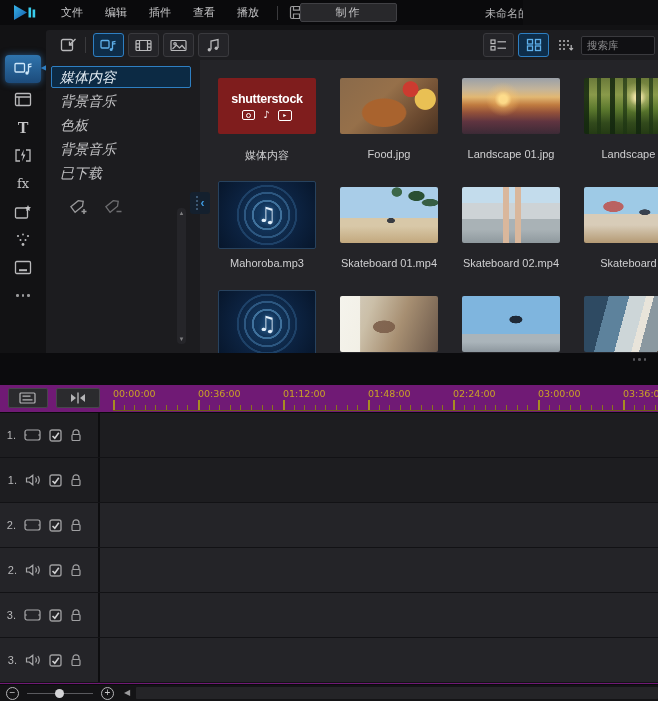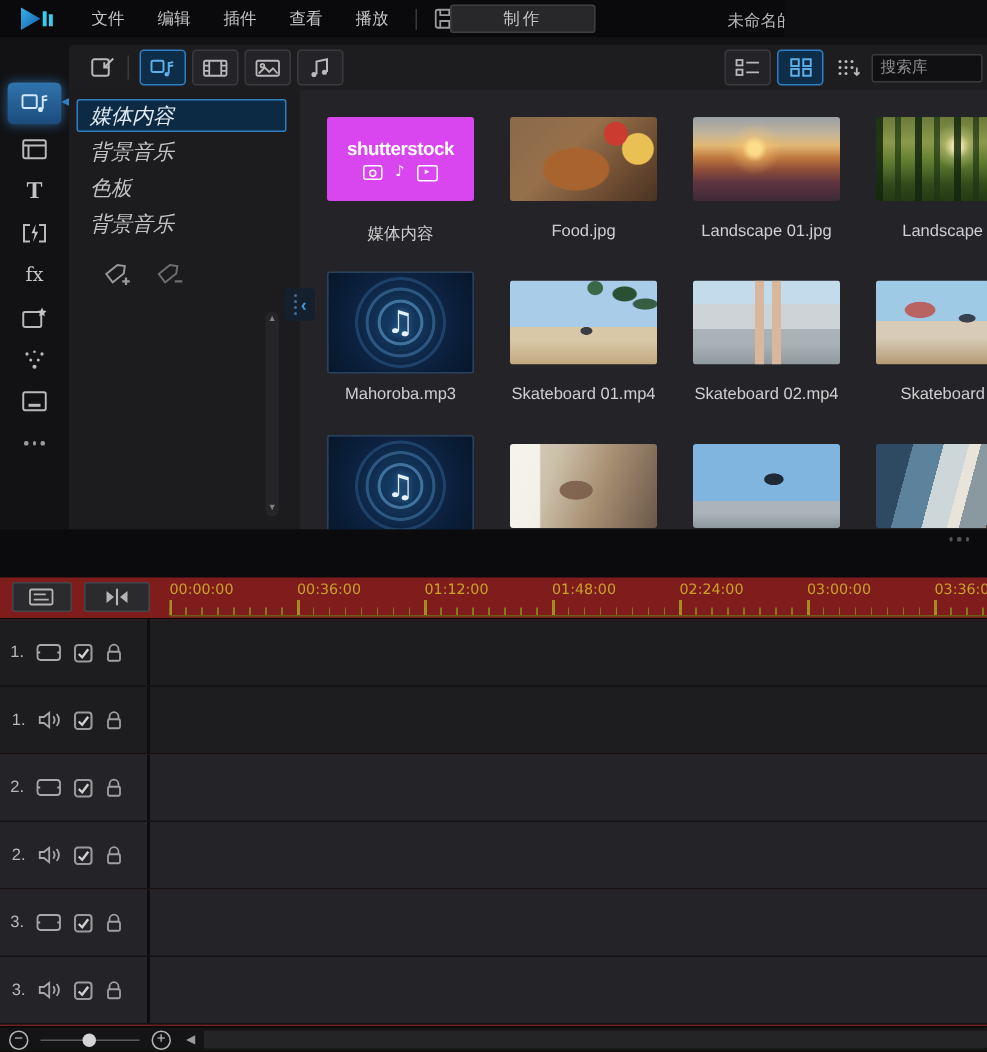--- a/index.html
+++ b/index.html
@@ -53,21 +53,21 @@
   .collapse-tab .chev{color:#3f9be0;font-size:12px;font-weight:bold;line-height:1;}
 
   .library{flex:1;background:#242428;overflow:hidden;padding-top:12px;box-sizing:border-box;}
   .lib-row{display:flex;gap:24px;padding-left:18px;margin-bottom:19px;}
   .cell{width:98px;flex:none;display:flex;flex-direction:column;align-items:center;}
   .wrap{width:98px;height:68px;display:flex;align-items:center;justify-content:center;}
   .thumb{width:98px;height:56px;border-radius:2px;}
   .thumb.tall{height:68px;position:relative;border:1px solid #27425e;box-sizing:border-box;}
   .t-label{margin-top:8px;height:14px;font-size:11px;color:#cfcfd1;white-space:nowrap;}
 
-  .th-stock{background:#d946ef;display:flex;flex-direction:column;align-items:center;justify-content:center;gap:4px;}
+  .th-stock{background:#7f1d1d;display:flex;flex-direction:column;align-items:center;justify-content:center;gap:4px;}
   .stock-word{color:#fff;font-weight:bold;font-size:12.5px;letter-spacing:-.3px;}
   .stock-icons{display:flex;align-items:center;gap:8px;color:#fff;}
   .cam{width:11px;height:8px;border:1.2px solid #fff;border-radius:2px;position:relative;display:inline-block;}
   .cam i{position:absolute;left:3px;top:1.5px;width:3px;height:3px;border:1px solid #fff;border-radius:50%;}
   .note-s{font-size:10px;line-height:1;font-family:"DejaVu Sans",sans-serif;}
   .playbox{width:12px;height:9px;border:1.2px solid #fff;border-radius:2px;display:flex;align-items:center;justify-content:center;font-size:6px;line-height:1;font-family:"DejaVu Sans",sans-serif;}
 
   .th-audio{background:
     radial-gradient(circle at 50% 50%, rgba(120,190,240,0) 0 13px, rgba(120,190,240,.45) 13.5px 15px, rgba(120,190,240,0) 15.5px 21px, rgba(100,170,225,.35) 21.5px 23px, rgba(100,170,225,0) 23.5px 28px, rgba(80,150,210,.25) 28.5px 30px, rgba(80,150,210,0) 30.5px),
     radial-gradient(circle at 50% 50%, #16406b 0%, #0c2240 55%, #07162b 100%);
@@ -108,21 +108,21 @@
     linear-gradient(180deg,#7fb5de 0 68%,#aab4ba 68% 82%,#8d979e 100%);}
   .th-train{background:
     linear-gradient(105deg,#2e4a62 0 22%,#5d829c 22% 40%,#cdd6d8 40% 55%,#e8e4da 55% 62%,#8a98a0 62% 78%,#5a4a3c 78% 100%);}
 
   
   .gap{position:absolute;left:0;top:353px;width:658px;height:32px;background:#0b0b0d;}
   .gap-dots{position:absolute;right:12px;top:5px;display:flex;gap:3px;}
   .gap-dots i{width:2.5px;height:2.5px;border-radius:50%;background:#56565a;}
 
   
-  .timeline{position:absolute;left:0;top:385px;width:658px;height:316px;background:#7f1d1d;}
+  .timeline{position:absolute;left:0;top:385px;width:658px;height:316px;background:#701a75;}
   .tl-toolbar{position:relative;height:27px;border-bottom:1px solid #0a0a0c;}
   .tl-btn{position:absolute;top:3px;height:20px;background:#2b2b2e;border:1px solid #47474b;border-radius:2px;display:flex;align-items:center;justify-content:center;padding:0;}
   .tl-btn.b1{left:8px;width:40px;}
   .tl-btn.b2{left:56px;width:44px;}
   .ruler{position:absolute;left:100px;top:0;right:0;height:27px;overflow:hidden;}
   .ruler-label{position:absolute;top:3px;font-size:9.5px;color:#c9a227;white-space:nowrap;font-family:"DejaVu Sans",sans-serif;}
   .ticks{position:absolute;left:13px;right:0;bottom:1px;height:10px;
     background-image:
       repeating-linear-gradient(90deg,#a78c22 0 2px, rgba(0,0,0,0) 2px 85px),
       repeating-linear-gradient(90deg,#8a741d 0 1px, rgba(0,0,0,0) 1px 10.625px);
@@ -322,20 +322,21 @@
           <input class="search-box" type="text" placeholder="搜索库" style="">
         </div>
       </div>
 
       <div class="panel-body">
         <div class="cat-col">
           <div class="cat-item sel">媒体内容</div>
           <div class="cat-item">背景音乐</div>
           <div class="cat-item">色板</div>
           <div class="cat-item">背景音乐</div>
+          <div class="cat-item">已下载</div>
           <div class="tag-row">
             <span>
               <svg width="21" height="19" viewBox="0 0 21 19" fill="none" stroke="#9a9a9c" stroke-width="1.3">
                 <path d="M3 9.5 L9.5 2.5 h5 v5 L8 14.5 z" transform="rotate(8 9 8)"></path>
                 <path d="M13.5 13.5 h5 M16 11 v5" stroke-width="1.5"></path>
               </svg>
             </span>
             <span>
               <svg width="21" height="19" viewBox="0 0 21 19" fill="none" stroke="#6e6e71" stroke-width="1.3">
                 <path d="M3 9.5 L9.5 2.5 h5 v5 L8 14.5 z" transform="rotate(8 9 8)"></path>

